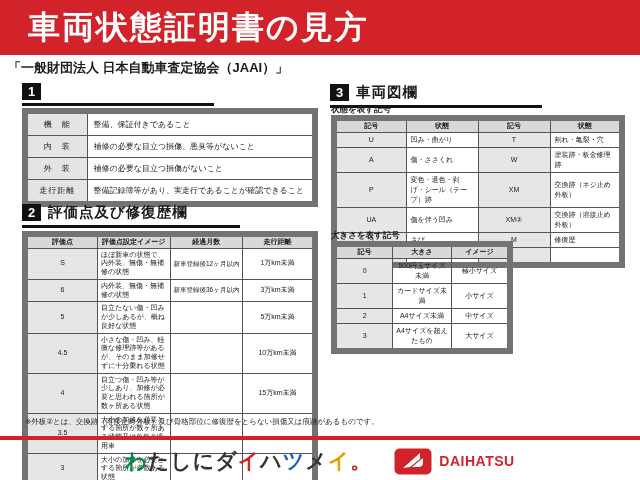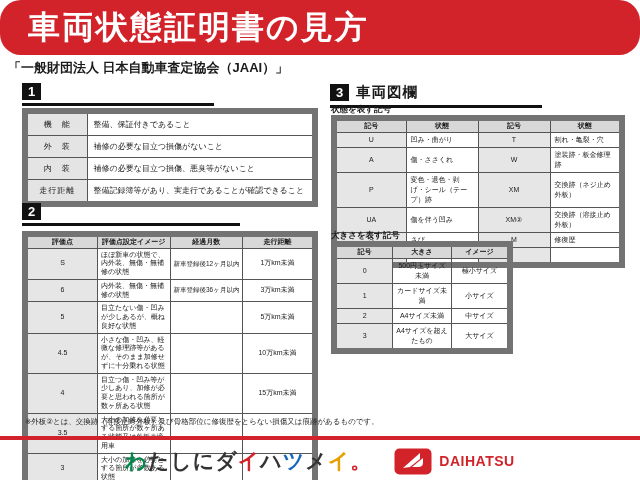--- a/index.html
+++ b/index.html
@@ -2,21 +2,21 @@
 <html><head>
 <meta charset="utf-8">
 <style>
   * { margin:0; padding:0; box-sizing:border-box; }
   html,body { width:640px; height:480px; background:#fff; overflow:hidden;
               font-family:"Liberation Sans","DejaVu Sans",sans-serif; color:#1a1a1a; }
   .abs { position:absolute; }
 
   
   .redbar { left:0; top:0; width:640px; height:55px; background:#d2232a;
-            display:flex; align-items:center;border-radius:21px; }
+            display:flex; align-items:center; }
   .main-title { color:#fff; font-weight:bold; font-size:32px; margin-left:28px; letter-spacing:2px; }
   .edition   { color:#fff; font-weight:bold; font-size:32px; margin-left:auto; margin-right:12px; }
 
   .subtitle { left:8px; top:59px; font-size:13px; font-weight:bold; }
 
   
   .sec-heading { display:flex; align-items:center; gap:7px;
                  border-bottom:3px solid #111; padding-bottom:3px; }
   .sec-num { background:#111; color:#fff; width:19px; height:17px; flex:0 0 19px;
              text-align:center; font-weight:bold; font-size:13px; line-height:17px; }
@@ -90,36 +90,37 @@
 <div class="abs sec-heading" id="sec1-h">
   <span class="sec-num">1</span>
 </div>
 <table class="abs t1">
   <tbody>
       <tr>
         <td>機　能</td>
         <td>整備、保証付きであること</td>
       </tr>
       <tr>
+        <td>内　装</td>
+        <td>補修の必要な目立つ損傷、悪臭等がないこと</td>
+      </tr>
+      <tr>
         <td>外　装</td>
         <td>補修の必要な目立つ損傷がないこと</td>
       </tr>
       <tr>
-        <td>内　装</td>
-        <td>補修の必要な目立つ損傷、悪臭等がないこと</td>
-      </tr>
-      <tr>
         <td>走行距離</td>
         <td>整備記録簿等があり、実走行であることが確認できること</td>
       </tr>
     </tbody>
 </table>
 
 <div class="abs sec-heading" id="sec2-h">
   <span class="sec-num">2</span>
+  <span class="sec-title">評価点及び修復歴欄</span>
 </div>
 <table class="abs t2">
   <thead>
     <tr>
       <th>評価点</th>
       <th>評価点設定イメージ</th>
       <th>経過月数</th>
       <th>走行距離</th>
     </tr>
   </thead>

